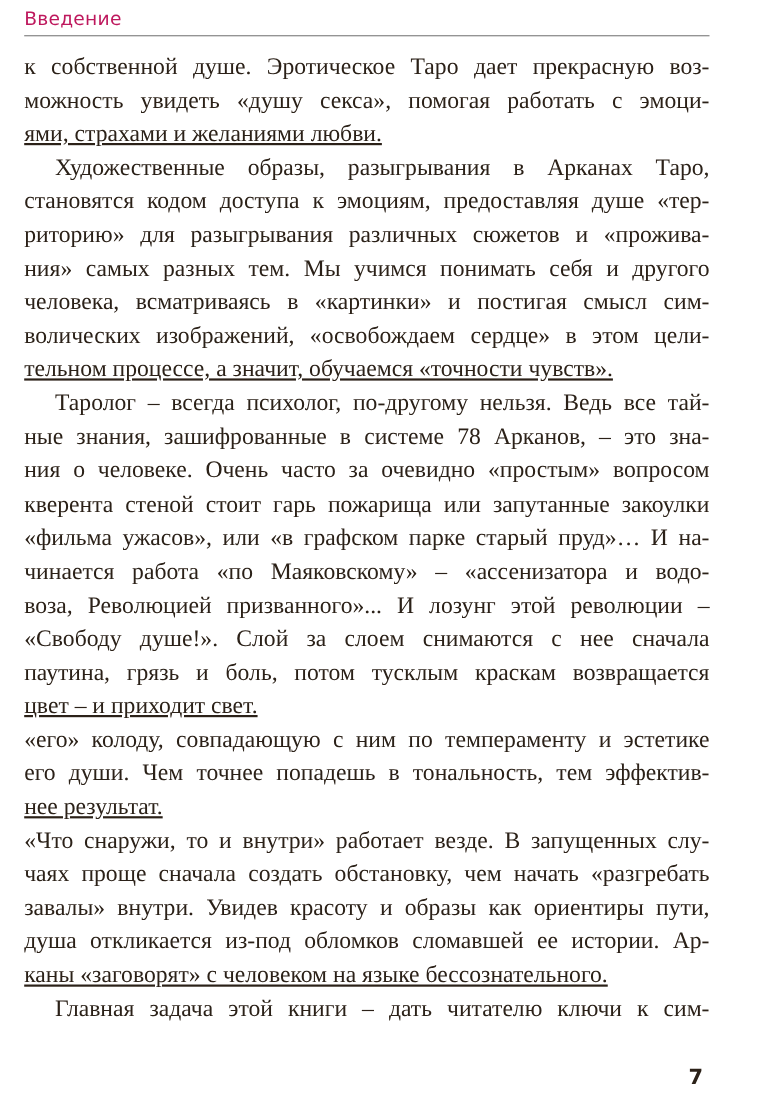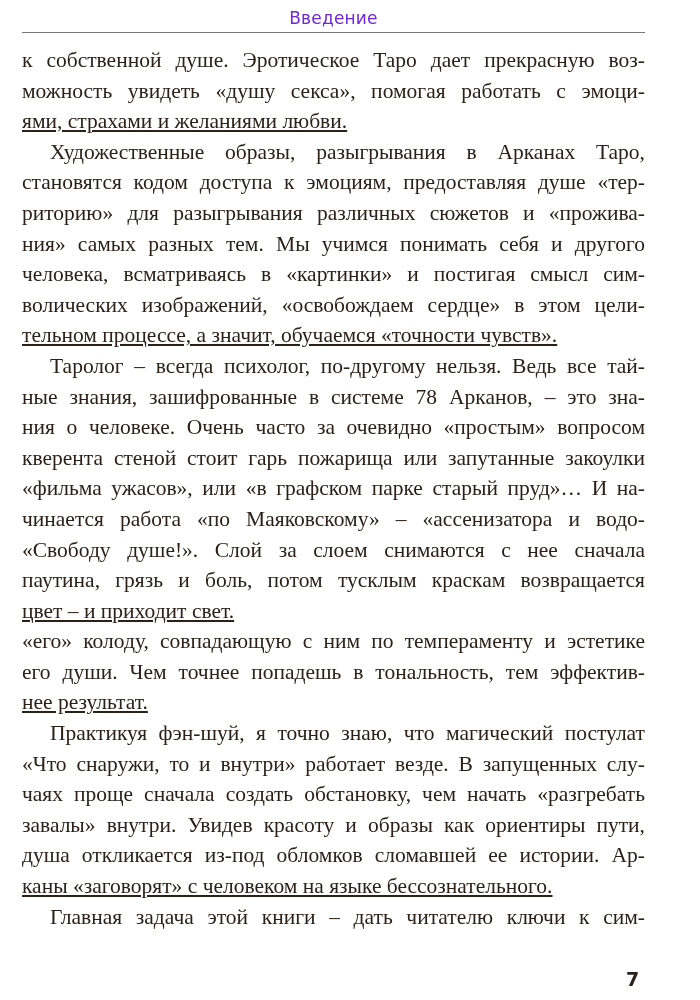--- a/index.html
+++ b/index.html
@@ -1,21 +1,21 @@
 <!DOCTYPE html>
 <html><head>
   <meta charset="utf-8">
   <style>
     html, body { margin: 0; padding: 0; background: #ffffff; }
     body { width: 700px; height: 1000px; position: relative; overflow: hidden; }
     .running-head {
       position: absolute; left: 22px; width: 623px; top: 0; height: 32px;
       border-bottom: 1.5px solid #7a7a7a;
-      font-family: "DejaVu Sans", sans-serif; font-size: 17px; color: #6d28d9;
-      text-align: center; line-height: 36px; letter-spacing: 0.2px;
+      font-family: "DejaVu Sans", sans-serif; font-size: 17px; color: #be185d;
+      text-align: left; line-height: 36px; letter-spacing: 0.2px;
     }
     .running-head span { position: relative; top: 0px; }
     .body-text {
       position: absolute; left: 22px; width: 623px; top: 45px;
       font-family: "Liberation Serif", serif; font-size: 21.5px; color: #2b2118;
       line-height: 30.6px;
     }
     .para { margin: 0; text-align: justify; }
     .line { display: block; white-space: nowrap; text-align: justify; text-align-last: justify; height: 30.6px; }
     .line.last { text-align-last: left; text-decoration: underline; }
@@ -50,33 +50,33 @@
     <span class="line last">тельном процессе, а значит, обучаемся «точности чувств».</span>
   </div>
 
   <div class="para">
     <span class="line indent">Таролог – всегда психолог, по-другому нельзя. Ведь все тай-</span>
     <span class="line">ные знания, зашифрованные в системе 78 Арканов, – это зна-</span>
     <span class="line">ния о человеке. Очень часто за очевидно «простым» вопросом</span>
     <span class="line">кверента стеной стоит гарь пожарища или запутанные закоулки</span>
     <span class="line">«фильма ужасов», или «в графском парке старый пруд»… И на-</span>
     <span class="line">чинается работа «по Маяковскому» – «ассенизатора и водо-</span>
+    <span class="line">воза, Революцией призванного»... И лозунг этой революции –</span>
     <span class="line">«Свободу душе!». Слой за слоем снимаются с нее сначала</span>
     <span class="line">паутина, грязь и боль, потом тусклым краскам возвращается</span>
     <span class="line last">цвет – и приходит свет.</span>
   </div>
 
   <div class="para">
     <span class="line">«его» колоду, совпадающую с ним по темпераменту и эстетике</span>
     <span class="line">его души. Чем точнее попадешь в тональность, тем эффектив-</span>
     <span class="line last">нее результат.</span>
   </div>
 
   <div class="para">
-    <span class="line indent">Практикуя фэн-шуй, я точно знаю, что магический постулат</span>
     <span class="line">«Что снаружи, то и внутри» работает везде. В запущенных слу-</span>
     <span class="line">чаях проще сначала создать обстановку, чем начать «разгребать</span>
     <span class="line">завалы» внутри. Увидев красоту и образы как ориентиры пути,</span>
     <span class="line">душа откликается из-под обломков сломавшей ее истории. Ар-</span>
     <span class="line last">каны «заговорят» с человеком на языке бессознательного.</span>
   </div>
 
   <div class="para">
     <span class="line indent">Главная задача этой книги – дать читателю ключи к сим-</span>
 

